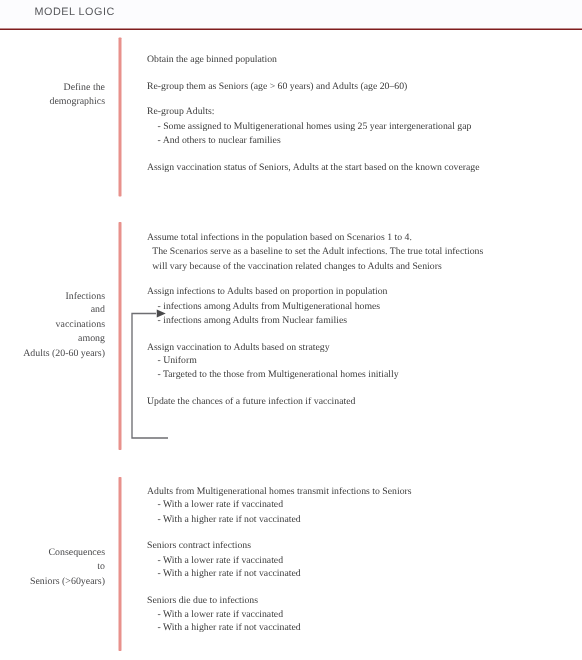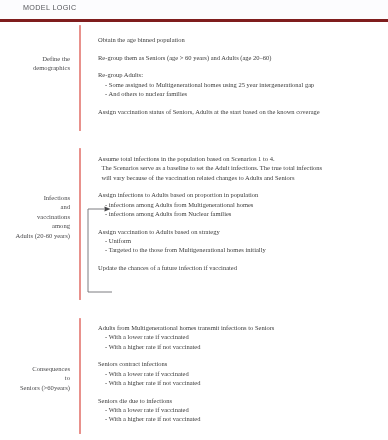--- a/index.html
+++ b/index.html
@@ -23,21 +23,21 @@
   }
 
   
   .header-band {
     position: absolute;
     left: 0;
     top: 0;
     width: 388px;
     height: 19px;
     background: #fcfcfe;
-    border-bottom: 3px solid #7f1d1d;
+    border-bottom: 1px solid #7f1d1d;
   }
   .header-title {
     position: absolute;
     left: 23px;
     top: 3px;
     font-size: 7.2px;
     letter-spacing: 0.35px;
     color: #55565a;
     font-family: "Liberation Sans", "DejaVu Sans", sans-serif;
     white-space: nowrap;

